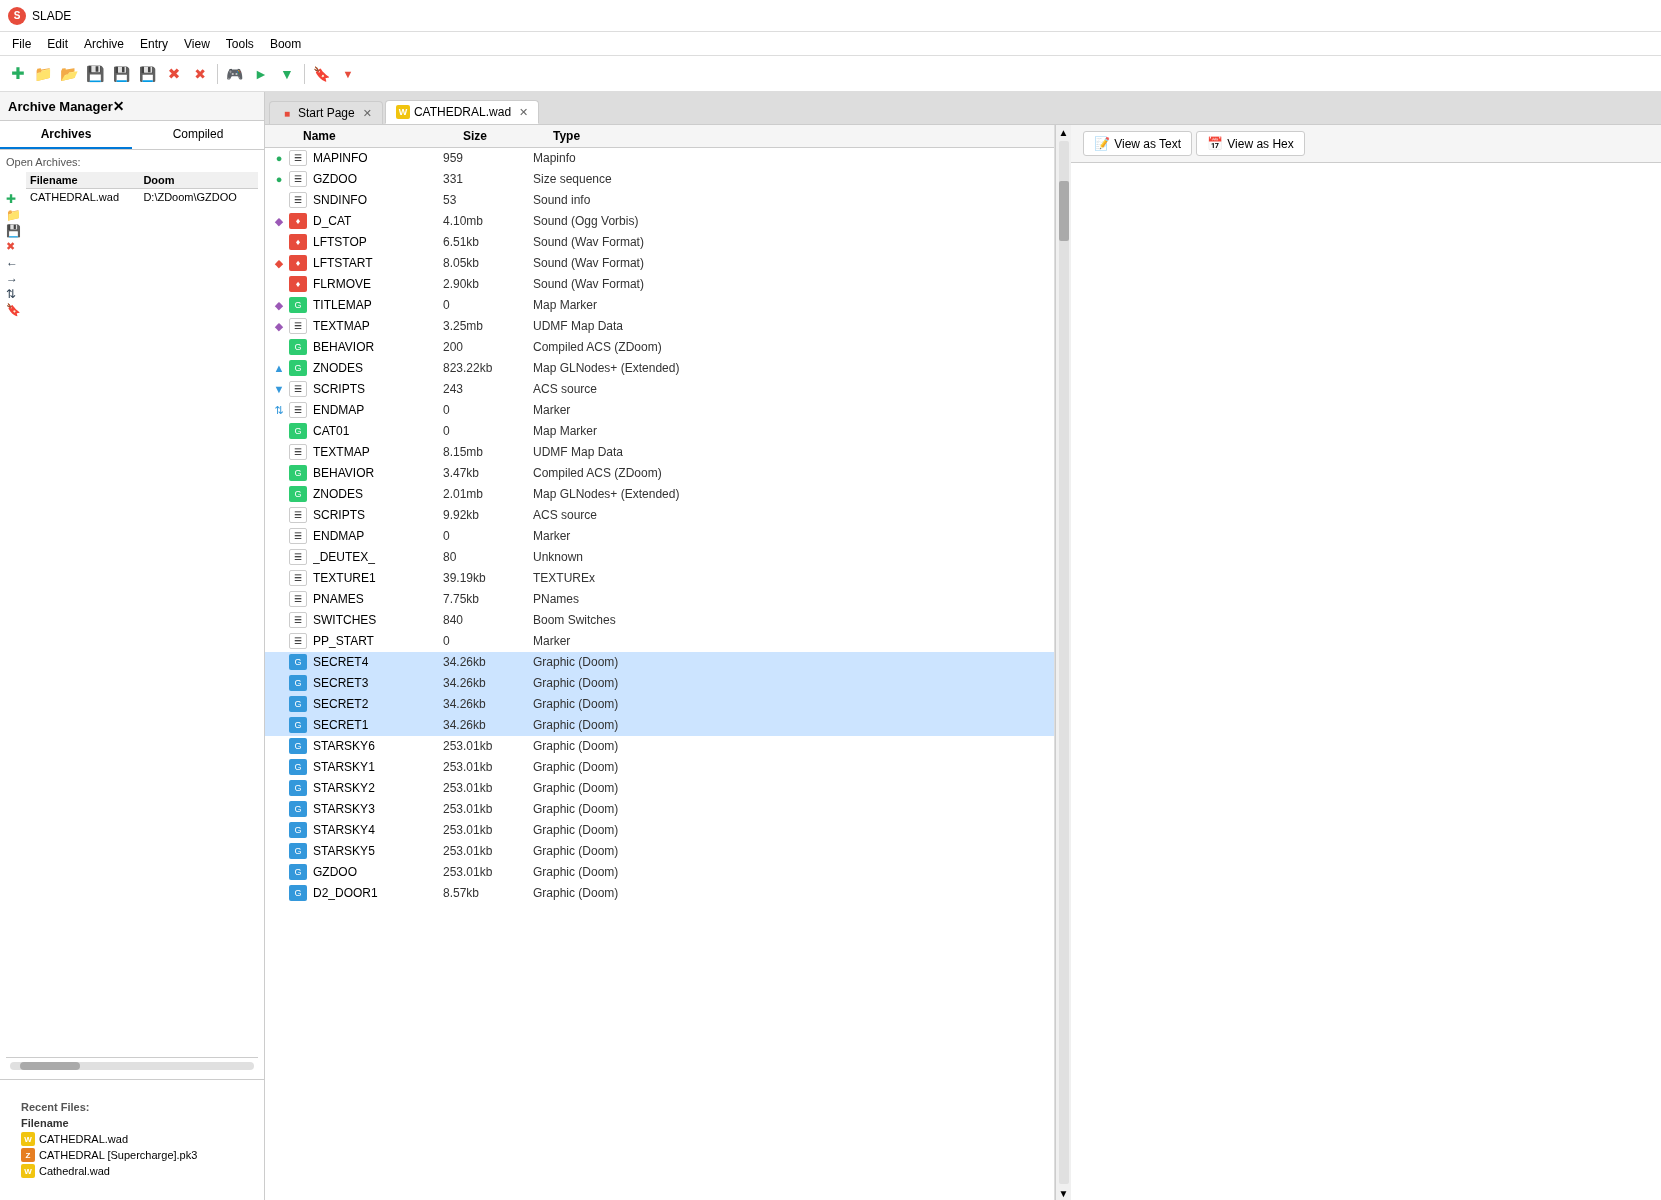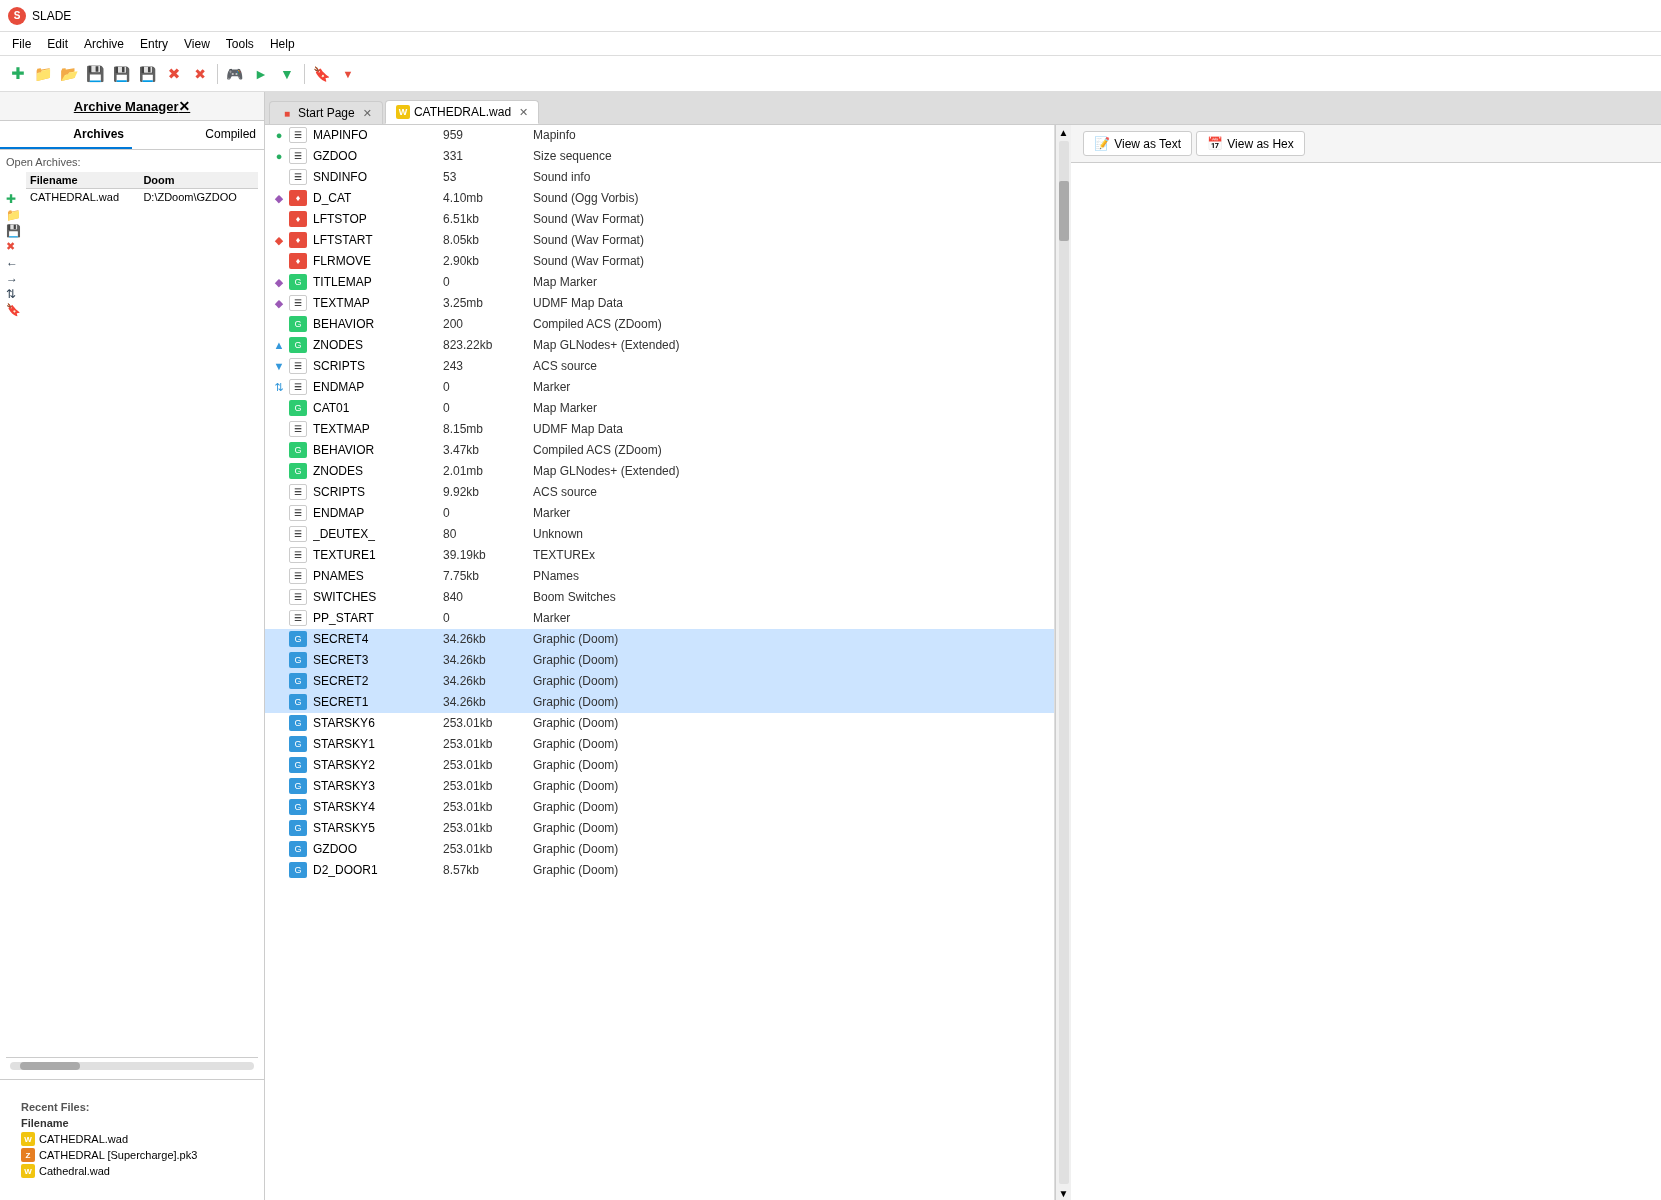--- a/index.html
+++ b/index.html
@@ -16,24 +16,24 @@
     
     #toolbar { height: 36px; background: #fff; display: flex; align-items: center; padding: 0 6px; border-bottom: 1px solid #ddd; gap: 2px; }
     .tb-btn { width: 24px; height: 24px; display: flex; align-items: center; justify-content: center; cursor: pointer; border: 1px solid transparent; border-radius: 2px; font-size: 14px; }
     .tb-sep { width: 1px; height: 20px; background: #ccc; margin: 0 3px; }
 
     
     #main { display: flex; height: calc(1200px - 92px); }
 
     
     #sidebar { width: 265px; background: #fff; border-right: 1px solid #ccc; display: flex; flex-direction: column; }
-    #sidebar-header { padding: 6px 8px; font-size: 13px; font-weight: bold; border-bottom: 1px solid #ccc; background: #f5f5f5; display: flex; justify-content: center; align-items: center; text-decoration: underline; }
+    #sidebar-header { padding: 6px 8px; font-size: 13px; font-weight: bold; border-bottom: 1px solid #ccc; background: #f5f5f5; display: flex; justify-content: flex-start; align-items: center; }
     #sidebar-header .close-btn { cursor: pointer; font-size: 14px; }
     #sidebar-tabs { display: flex; border-bottom: 1px solid #ccc; }
-    .sidebar-tab { flex: 1; padding: 6px 8px; cursor: pointer; text-align: right; font-size: 12px; border-bottom: 2px solid transparent; }
+    .sidebar-tab { flex: 1; padding: 6px 8px; cursor: pointer; text-align: center; font-size: 12px; border-bottom: 2px solid transparent; }
     .sidebar-tab.active { border-bottom: 2px solid #0078d7; font-weight: bold; }
     #sidebar-content { flex: 1; display: flex; flex-direction: column; padding: 6px; overflow: hidden; }
     .section-label { font-size: 11px; color: #555; margin-bottom: 4px; }
     .open-archives-table { width: 100%; font-size: 11px; border-collapse: collapse; }
     .open-archives-table th { text-align: left; border-bottom: 1px solid #ccc; padding: 2px 4px; font-weight: bold; background: #f0f0f0; }
     .open-archives-table td { padding: 2px 4px; }
     #sidebar-hscroll { height: 16px; border-top: 1px solid #ccc; display: flex; align-items: center; padding: 0 4px; }
     .hscroll-track { flex: 1; height: 8px; background: #e0e0e0; border-radius: 4px; position: relative; }
     .hscroll-thumb { width: 60px; height: 8px; background: #aaa; border-radius: 4px; position: absolute; left: 10px; }
 
@@ -111,21 +111,21 @@
   <span>SLADE</span>
 </div>
 
 <div id="menubar">
   <span>File</span>
   <span>Edit</span>
   <span>Archive</span>
   <span>Entry</span>
   <span>View</span>
   <span>Tools</span>
-  <span>Help</span>
+  <span>Boom</span>
 </div>
 
 <div id="toolbar">
   <div class="tb-btn" title="New" style="color:#27ae60; font-size:16px;">✚</div>
   <div class="tb-btn" title="Open" style="color:#f39c12; font-size:15px;">📁</div>
   <div class="tb-btn" title="Open Directory" style="color:#f39c12; font-size:15px;">📂</div>
   <div class="tb-btn" title="Save" style="color:#3498db; font-size:15px;">💾</div>
   <div class="tb-btn" title="Save As" style="color:#3498db; font-size:14px;">💾</div>
   <div class="tb-btn" title="Save All" style="color:#3498db; font-size:14px;">💾</div>
   <div class="tb-btn" title="Close" style="color:#e74c3c; font-size:15px;">✖</div>
@@ -217,20 +217,26 @@
         <span class="tab-icon" style="background:#f1c40f; color:#fff; border-radius:2px; font-size:9px; font-weight:bold; padding:0 2px;">W</span>
         <span>CATHEDRAL.wad</span>
         <span class="tab-close">✕</span>
       </div>
     </div>
 
     <div id="archive-panel">
       <div id="archive-table-wrap">
 
         <div id="archive-left">
+          <div class="table-header">
+            <div class="col-icon"></div>
+            <div class="col-name">Name</div>
+            <div class="col-size">Size</div>
+            <div class="col-type">Type</div>
+          </div>
           <div class="archive-rows" id="archive-rows-list">
           <div class="archive-row">
                 <div class="row-side-icon side-marker" style="color: rgb(39, 174, 96);">●</div>
                 <div class="row-type-icon" style="border: 1px solid rgb(204, 204, 204); font-size: 9px;">☰</div>
                 <div class="row-name">MAPINFO</div>
                 <div class="row-size">959</div>
                 <div class="row-type-text">Mapinfo</div>
               </div>
               <div class="archive-row">
                 <div class="row-side-icon side-marker" style="color: rgb(39, 174, 96);">●</div>

